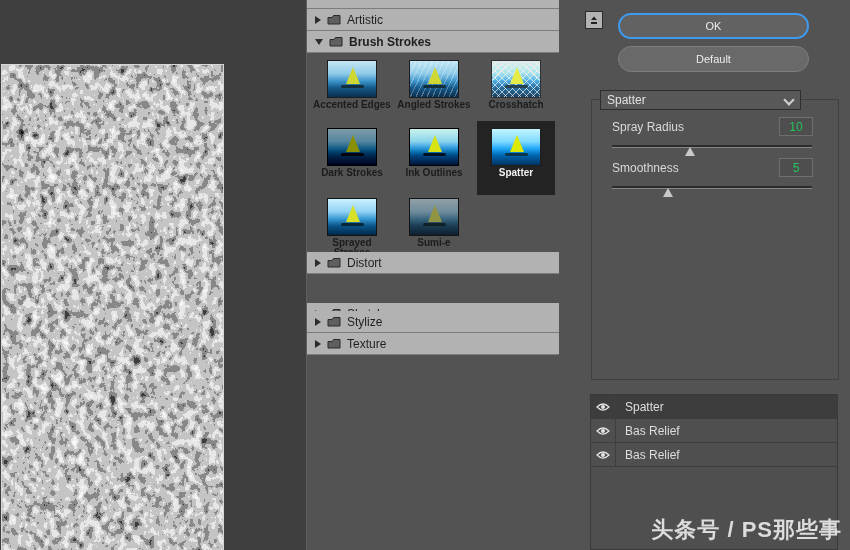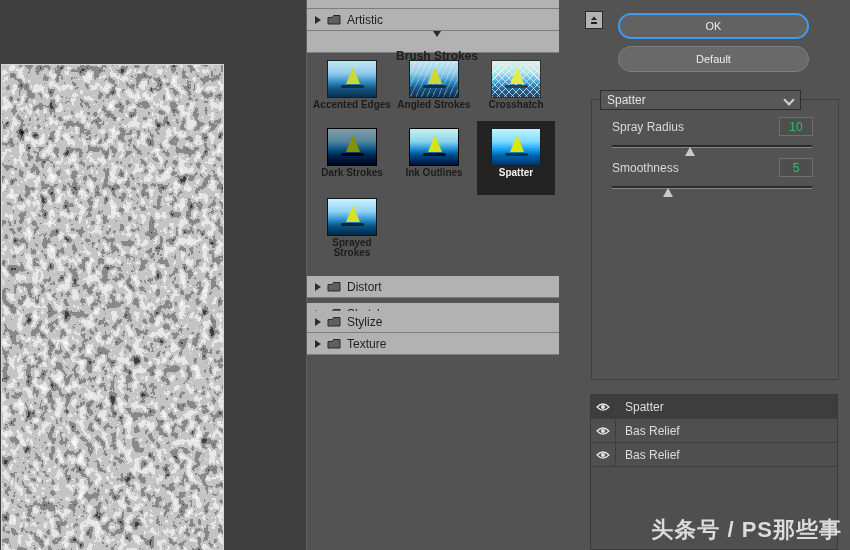--- a/index.html
+++ b/index.html
@@ -104,21 +104,21 @@
     <div class="cat-partial"></div>
 
     <div class="cat-row" style="top:9px;">
       <span class="tri-right"></span>
       <svg width="14" height="11">
           <path d="M1 3.5 L5 3.5 L6.5 1.5 L13 1.5 L13 10 L1 10 Z" fill="#5f5f5f" stroke="#2b2b2b"></path>
         </svg>
       <span>Artistic</span>
     </div>
 
-    <div class="cat-row bold" style="top:31px;flex-direction:column;">
+    <div class="cat-row bold" style="top:31px;">
       <span class="tri-down"></span>
       <svg width="14" height="11">
           <path d="M1 3.5 L5 3.5 L6.5 1.5 L13 1.5 L13 10 L1 10 Z" fill="#5f5f5f" stroke="#2b2b2b"></path>
         </svg>
       <span>Brush Strokes</span>
     </div>
 
     <div class="thumb-cell" style="left:6px;top:56px;">
       <div class="thumb thumb-art t-accented"></div>
       <div class="thumb-label">Accented Edges</div>
@@ -140,22 +140,26 @@
       <div class="thumb-label">Ink Outlines</div>
     </div>
     <div class="thumb-cell selected" style="left:170px;top:121px;">
       <div class="thumb thumb-art t-spatter"></div>
       <div class="thumb-label">Spatter</div>
     </div>
     <div class="thumb-cell" style="left:6px;top:194px;">
       <div class="thumb thumb-art t-sprayed"></div>
       <div class="thumb-label">Sprayed Strokes</div>
     </div>
-
-    <div class="cat-row" style="top:276px;">
+    <div class="thumb-cell" style="left:88px;top:194px;">
+      <div class="thumb thumb-art t-sumie"></div>
+      <div class="thumb-label">Sumi-e</div>
+    </div>
+
+    <div class="cat-row" style="top:252px;">
       <span class="tri-right"></span>
       <svg width="14" height="11">
           <path d="M1 3.5 L5 3.5 L6.5 1.5 L13 1.5 L13 10 L1 10 Z" fill="#5f5f5f" stroke="#2b2b2b"></path>
         </svg>
       <span>Distort</span>
     </div>
     <div class="cat-row" style="top:303px;">
       <span class="tri-right"></span>
       <svg width="14" height="11">
           <path d="M1 3.5 L5 3.5 L6.5 1.5 L13 1.5 L13 10 L1 10 Z" fill="#5f5f5f" stroke="#2b2b2b"></path>

